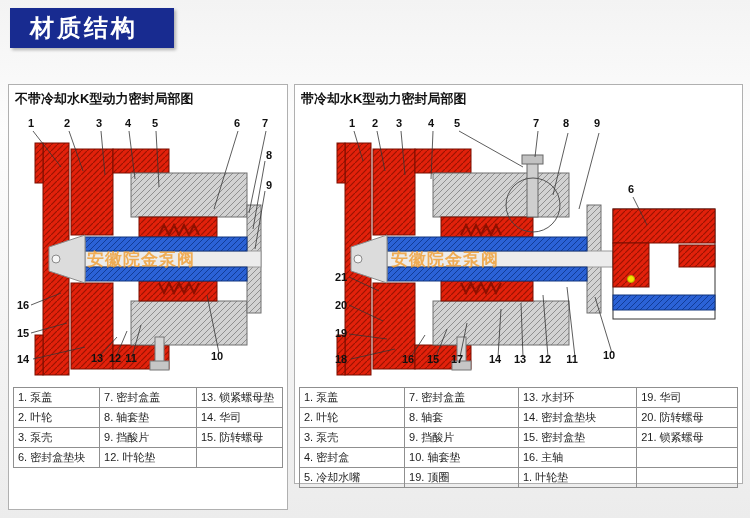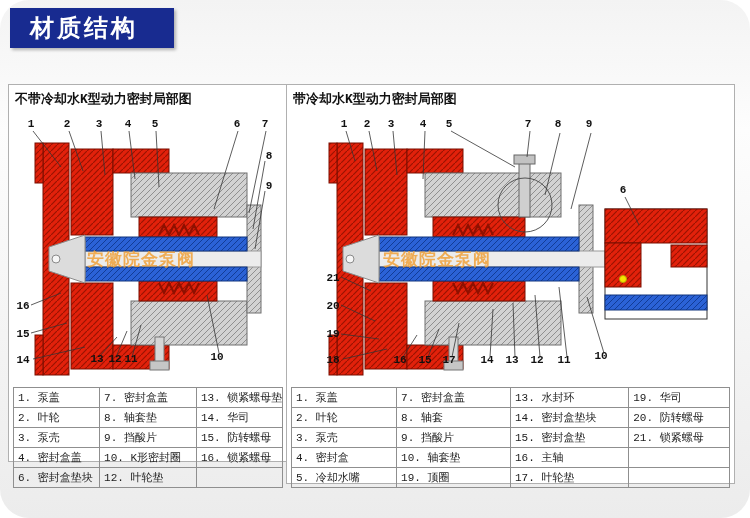--- a/index.html
+++ b/index.html
@@ -1,34 +1,33 @@
 <!DOCTYPE html>
 <html><head>
 <meta charset="utf-8">
 <style>
   html,body { margin:0; padding:0; }
   .page {
     position: relative; width: 750px; height: 518px; overflow: hidden;
     background: linear-gradient(180deg, #f3f3f3 0%, #fdfdfd 25%, #ececec 100%);
-    font-family: Liberation Mono, monospace;
-    border-radius: 29px;
+    font-family: Liberation Sans, sans-serif;
   }
   .header-box {
     position: absolute; left: 10px; top: 8px; width: 164px; height: 40px;
     background: #182b90; color: #fff; display: flex; align-items: center;
     padding-left: 20px; box-sizing: border-box;
     font-size: 24px; font-weight: bold; letter-spacing: 3px;
     box-shadow: 2px 2px 3px rgba(0,0,0,.28);
   }
   .panel {
     position: absolute; top: 84px; background: #ffffff;
     border: 1px solid #b0b0b0; box-sizing: border-box;
   }
-  .panel-left  { left: 8px;   width: 280px; height: 378px; }
-  .panel-right { left: 286px; width: 449px; height: 400px; }
+  .panel-left  { left: 8px;   width: 280px; height: 426px; }
+  .panel-right { left: 294px; width: 449px; height: 400px; }
   .panel-title { font-size: 13px; font-weight: bold; color: #111; padding: 5px 0 1px 6px; white-space: nowrap; }
   .diagram { display: block; }
   .legend { width: calc(100% - 8px); margin: 6px 4px 0 4px; border-collapse: collapse; table-layout: fixed; }
   .legend td {
     border: 1px solid #8f8f8f; font-size: 11px; color: #1c1c1c;
     padding: 2px 0 2px 4px; height: 14px; white-space: nowrap; overflow: hidden;
   }
   .callout { font-size: 11px; font-weight: 600; fill: #111; }
   .leader { stroke: #333; stroke-width: 0.8; fill: none; }
   .wm { font-size: 17px; font-weight: bold; fill: #f0a13a; opacity: 0.85; letter-spacing: 1px; }
@@ -143,25 +142,20 @@
       </tr>
       <tr>
         <td>2. 叶轮</td>
         <td>8. 轴套垫</td>
         <td>14. 华司</td>
       </tr>
       <tr>
         <td>3. 泵壳</td>
         <td>9. 挡酸片</td>
         <td>15. 防转螺母</td>
-      </tr>
-      <tr>
-        <td>4. 密封盒盖</td>
-        <td>10. K形密封圈</td>
-        <td>16. 锁紧螺母</td>
       </tr>
       <tr>
         <td>6. 密封盒垫块</td>
         <td>12. 叶轮垫</td>
         <td></td>
       </tr>
     </tbody>
       </table>
   </div>
 
@@ -285,20 +279,20 @@
       </tr>
       <tr>
         <td>4. 密封盒</td>
         <td>10. 轴套垫</td>
         <td>16. 主轴</td>
         <td></td>
       </tr>
       <tr>
         <td>5. 冷却水嘴</td>
         <td>19. 顶圈</td>
-        <td>17. 叶轮垫</td>
+        <td>1. 叶轮垫</td>
         <td></td>
       </tr>
     </tbody>
       </table>
   </div>
 
 </div>
 
 </body></html>

